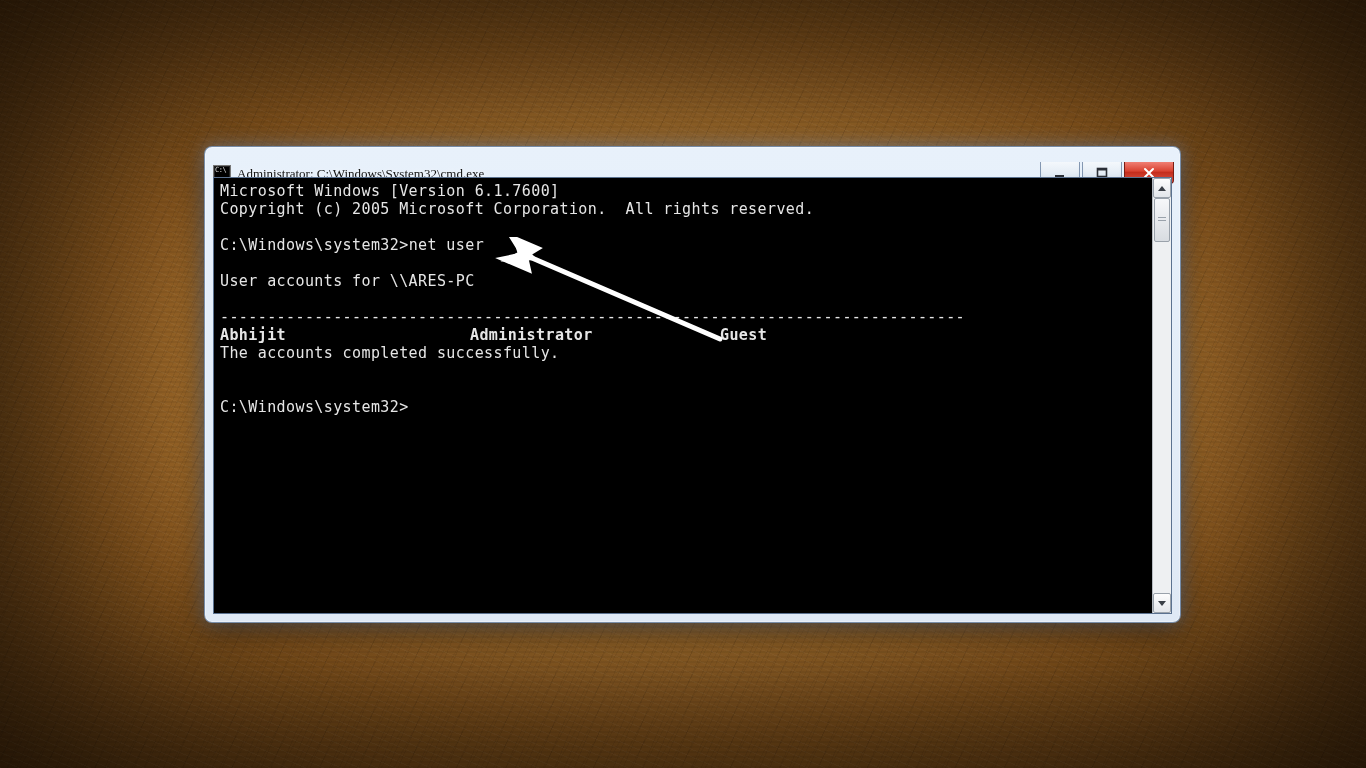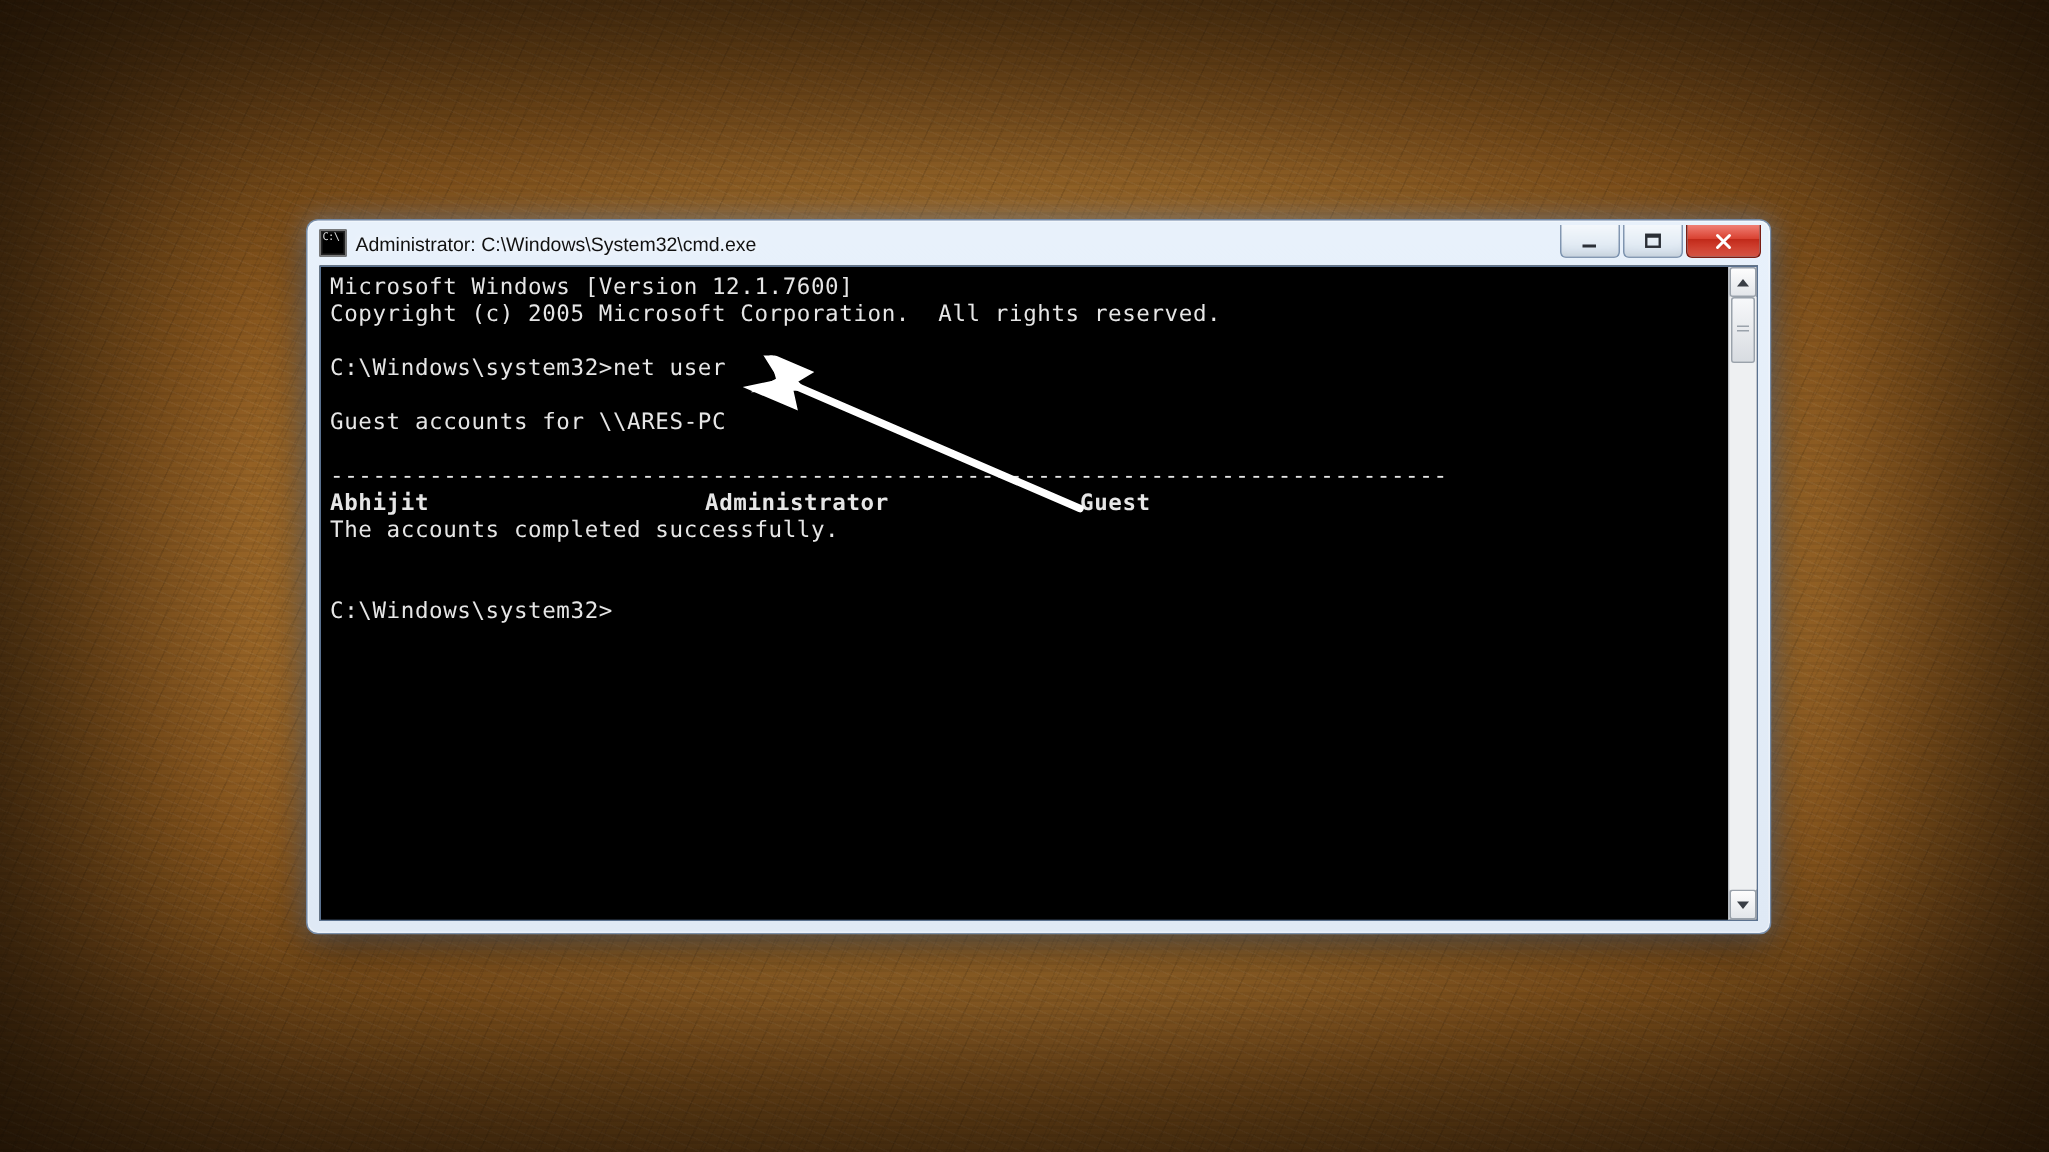--- a/index.html
+++ b/index.html
@@ -46,22 +46,23 @@
     box-shadow:
       0 0 0 1px rgba(255,255,255,0.35) inset,
       0 8px 30px rgba(0,0,0,0.55),
       0 0 18px rgba(160,200,255,0.45);
   }
 
   .titlebar {
     height: 30px;
     display: flex;
     align-items: center;
-    padding: 0 6px 0 8px;
+    padding: 12px 6px 0 8px;
     user-select: none;
+    font-family: Liberation Serif, serif;
   }
   .titlebar .app-icon {
     width: 16px;
     height: 16px;
     background: #000;
     border: 1px solid #777;
     position: relative;
     margin-right: 6px;
     box-shadow: inset 0 0 0 1px #222;
   }
@@ -223,26 +224,26 @@
       </div>
       <div class="winbtn close">
         <svg width="14" height="12" viewBox="0 0 14 12">
           <path d="M3 2 L11 10 M11 2 L3 10" stroke="#fff" stroke-width="2" stroke-linecap="round"></path>
         </svg>
       </div>
     </div>
   </div>
 
   <div class="client">
-    <div class="terminal"><span>Microsoft Windows [Version 12.1.7600]</span>
+    <div class="terminal"><span>Microsoft Windows [Version 6.1.7600]</span>
 <span>Copyright (c) 2005 Microsoft Corporation.  All rights reserved.</span>
 
 <span>C:\Windows\system32&gt;</span><span>net user</span>
 
-<span>Guest accounts for \\ARES-PC</span>
+<span>User accounts for \\ARES-PC</span>
 
 <span>-------------------------------------------------------------------------------</span>
 <span class="row-cols"><span>Abhijit</span><span>Administrator</span><span>Guest</span></span>
 <span>The accounts completed successfully.</span>
 
 
 <span>C:\Windows\system32&gt;</span></div>
 
     <div class="scrollbar">
       <div class="sb-btn">

